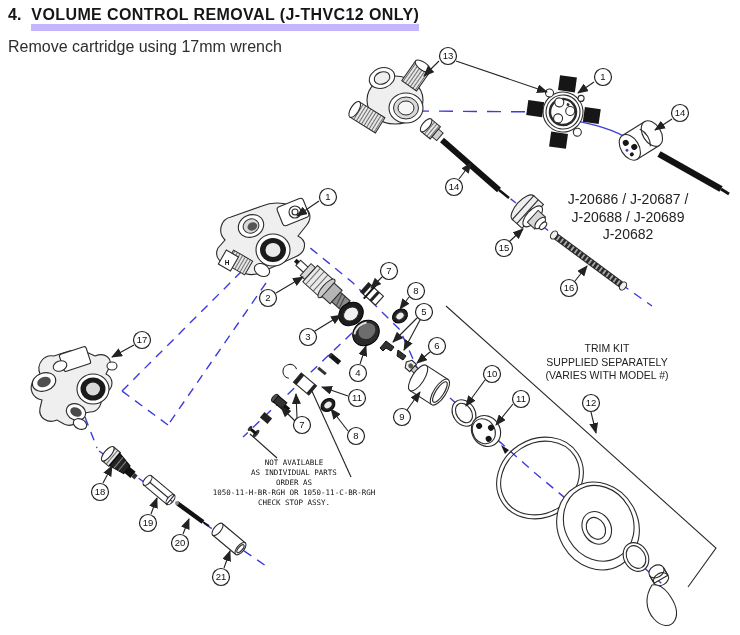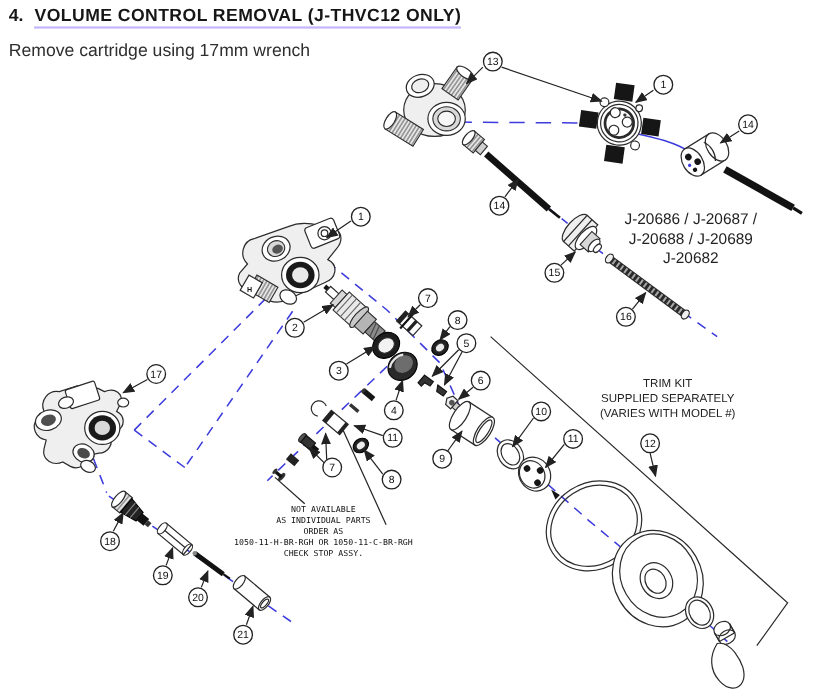--- a/index.html
+++ b/index.html
@@ -1,21 +1,21 @@
 <!DOCTYPE html>
 <html><head>
 <meta charset="utf-8">
 <style>
   html,body{margin:0;padding:0;background:#fff;}
   #page{position:relative;width:740px;height:635px;background:#fff;overflow:hidden;
         font-family:"Liberation Sans",sans-serif;}
   #hdr{position:absolute;left:8px;top:6px;white-space:nowrap;}
   #hdr .num{font-size:16px;font-weight:bold;color:#161616;margin-right:10px;}
   #hdr .ttl{font-size:16px;font-weight:bold;color:#161616;letter-spacing:.4px;
-            border-bottom:2px solid #c4b5fd;padding-bottom:1px;}
+            border-bottom:7px solid #c4b5fd;padding-bottom:1px;}
   #sub{position:absolute;left:8px;top:38px;font-size:16px;color:#2e2e2e;text-align:right;}
   svg{position:absolute;left:0;top:0;}
   .ln{stroke:#2b2b2b;stroke-width:1.1;fill:none;}
   .part{stroke:#2b2b2b;stroke-width:1.1;fill:#ffffff;}
   .partg{stroke:#2b2b2b;stroke-width:1.1;fill:#efefef;}
   .blue{stroke:#3c3cdd;stroke-width:1.4;fill:none;}
   .dash{stroke-dasharray:9 7;}
   .ldash{stroke-dasharray:14 10;}
   .leader{stroke:#222;stroke-width:1.1;fill:none;}
   .callout-circle{fill:#fff;stroke:#222;stroke-width:1.2;}

